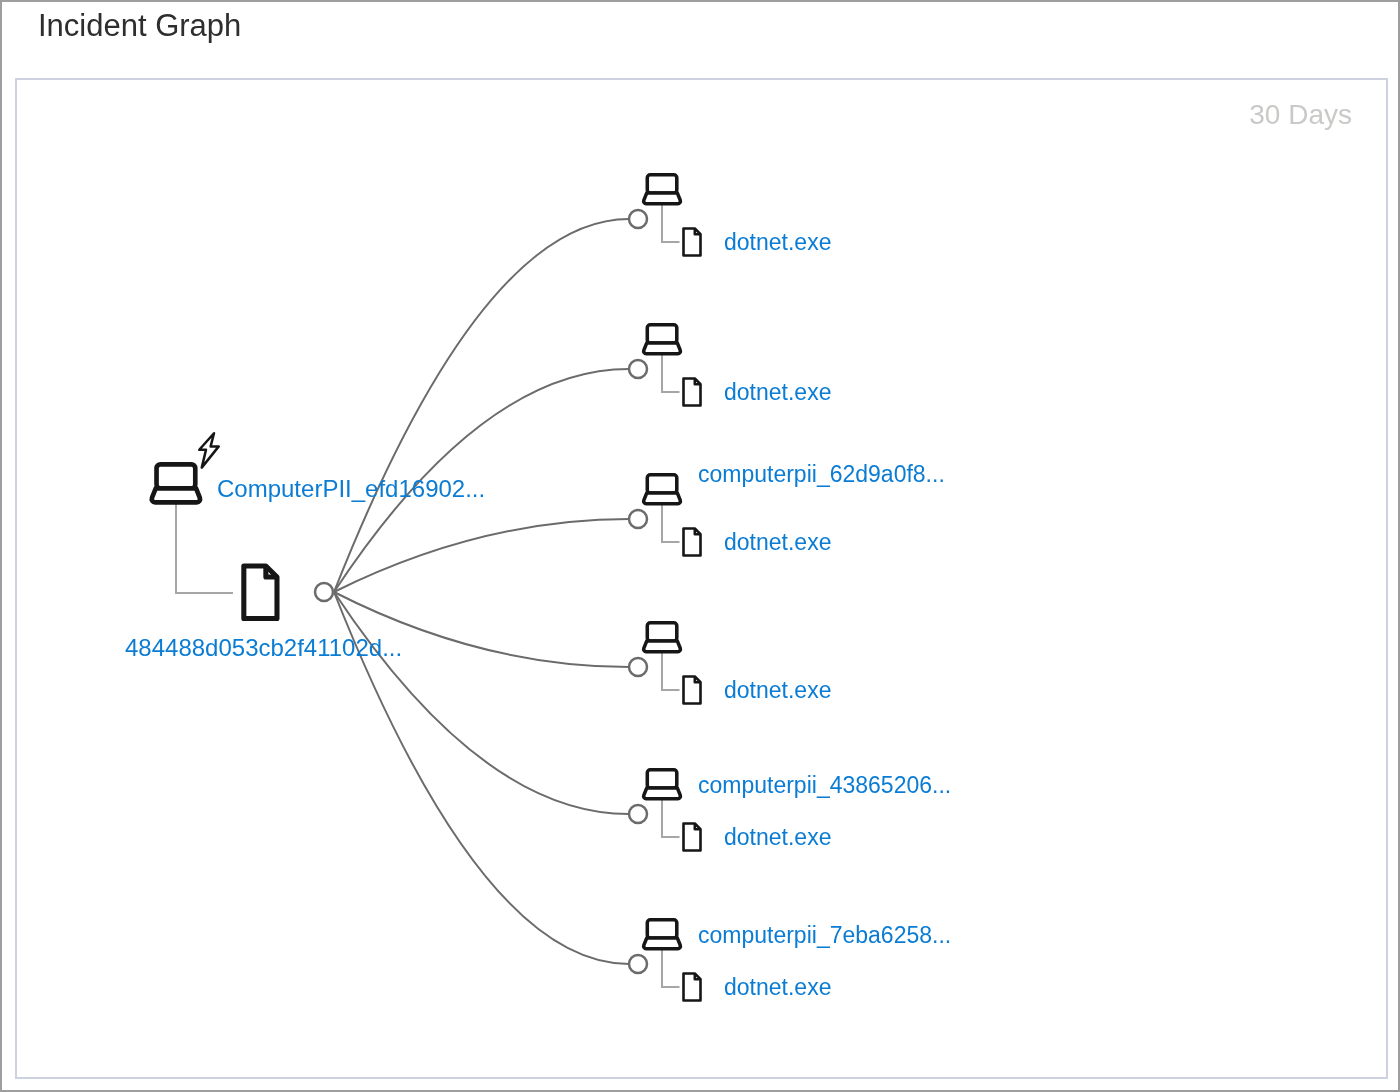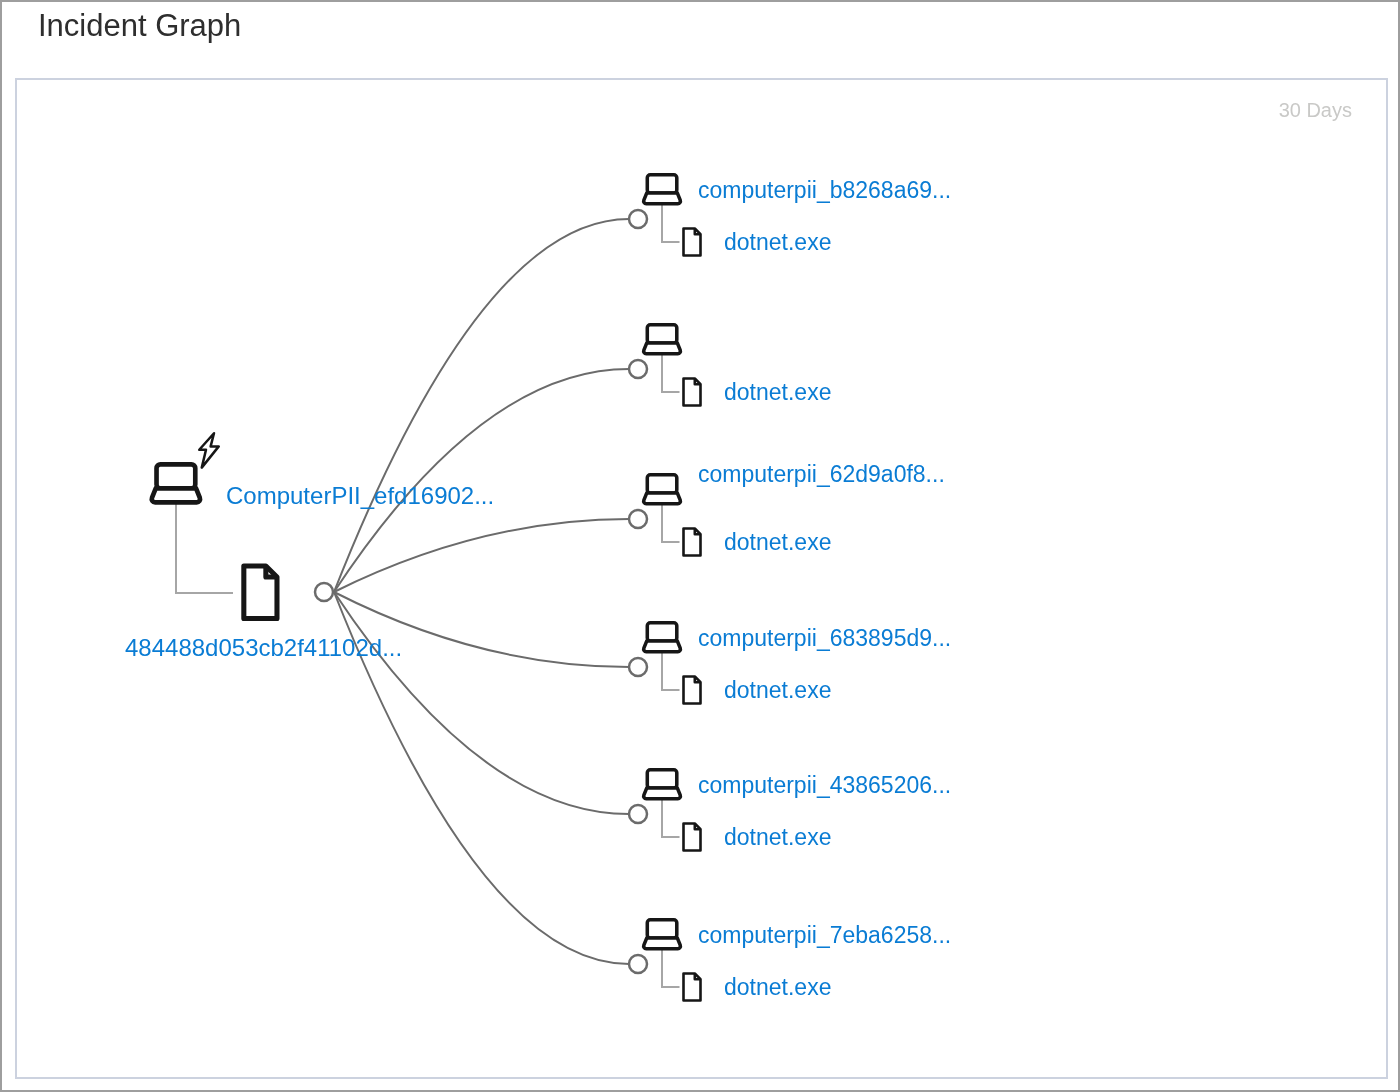--- a/index.html
+++ b/index.html
@@ -32,21 +32,21 @@
     width: 1373px;
     height: 1001px;
     box-sizing: border-box;
     border: 2px solid var(--panel-border, #ccd2df);
     background: #ffffff;
   }
   .time-range {
     position: absolute;
     top: 97px;
     right: 46px;
-    font-size: 20px;
+    font-size: 28px;
     color: var(--muted-text, #c9c9c7);
     white-space: nowrap;
   }
   #graph-svg {
     position: absolute;
     left: 0;
     top: 0;
     width: 1400px;
     height: 1092px;
   }
@@ -143,27 +143,25 @@
       <g>
         <path d="M 332 590 Q 479 962 627 962" class="curve"></path>
         <path d="M 660 943 L 660 985 L 677.5 985" class="connector"></path>
         <circle cx="636" cy="962" r="9" class="dot"></circle>
         <use transform="translate(638.8 916) scale(1.18)" href="#laptop" xlink:href="#laptop"></use>
         <use transform="translate(678 970)" href="#file" xlink:href="#file"></use>
       </g>
     </svg>
 
   <div id="graph-root">
-    <div class="node-link lg" style="left:224px; top:472px;margin-top:7px;">ComputerPII_efd16902...</div>
+    <div class="node-link lg" style="left:215px; top:472px;">ComputerPII_efd16902...</div>
     <div class="node-link lg" style="left:123px; top:631px;">484488d053cb2f41102d...</div>
-  <div class="node-link" style="left: 696px; top: 174px;">computerpii_b8268a69...</div>
       <div class="node-link" style="left: 722px; top: 226px;">dotnet.exe</div>
       <div class="node-link" style="left: 722px; top: 376px;">dotnet.exe</div>
       <div class="node-link" style="left: 696px; top: 458px;">computerpii_62d9a0f8...</div>
       <div class="node-link" style="left: 722px; top: 526px;">dotnet.exe</div>
-      <div class="node-link" style="left: 696px; top: 622px;">computerpii_683895d9...</div>
       <div class="node-link" style="left: 722px; top: 674px;">dotnet.exe</div>
       <div class="node-link" style="left: 696px; top: 769px; text-align: center;">computerpii_43865206...</div>
       <div class="node-link" style="left: 722px; top: 821px;">dotnet.exe</div>
       <div class="node-link" style="left: 696px; top: 919px;">computerpii_7eba6258...</div>
       <div class="node-link" style="left: 722px; top: 971px;">dotnet.exe</div>
     </div>
 </div>
 
 </body></html>

